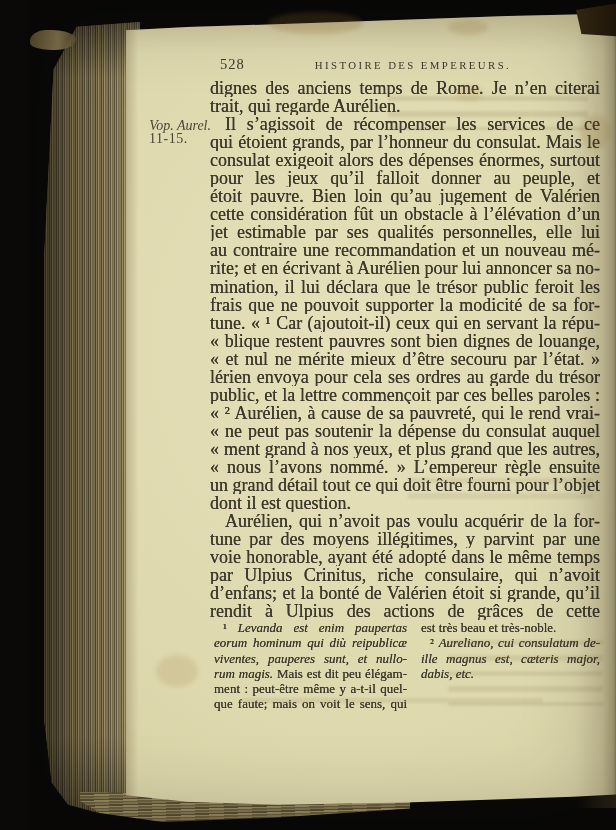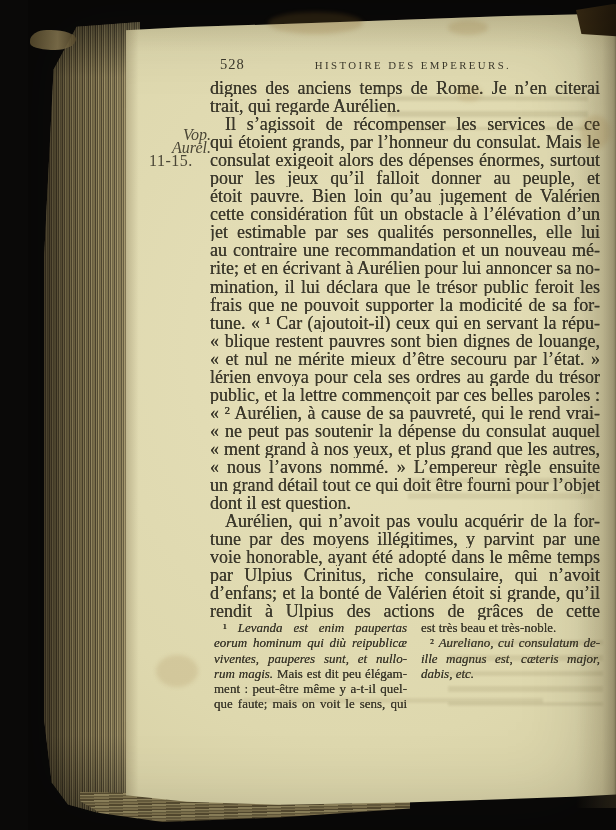--- a/index.html
+++ b/index.html
@@ -44,21 +44,21 @@
   .cover-corner{position:absolute;left:548px;top:4px;width:68px;height:34px;
     background:linear-gradient(100deg,#3c2d15,#241a0c 60%,#120c06);
     clip-path:polygon(0 18%,55% 0,100% 10%,100% 100%,8% 88%);}
 
   
   .content{position:absolute;inset:0;color:var(--ink,#3c392c);}
   .content > div{position:absolute;}
   .pagenum{left:192px;top:56px;font-size:14.5px;letter-spacing:1px;}
   .runtitle{left:190px;top:59px;width:390px;text-align:center;
     font-size:10.8px;font-weight:normal;letter-spacing:2.4px;}
-  .margin-note{left:121px;top:128px;width:62px;font-size:16px;line-height:13px;color:#4a4636;}
+  .margin-note{left:121px;top:119px;width:62px;font-size:14px;line-height:13px;color:#4a4636;}
   .mn1{font-style:italic;text-align:right;}
   .mn2{text-align:left;letter-spacing:.5px;}
 
   .body-block{left:182px;top:79px;width:390px;}
   .bl{height:18.05px;line-height:18.05px;font-size:18px;
     text-align:justify;text-align-last:justify;text-justify:inter-word;
     overflow:hidden;text-shadow:0 0 .3px currentColor;}
   .bl.ind{text-indent:15px;}
   .bl.short{text-align-last:left;}
 

